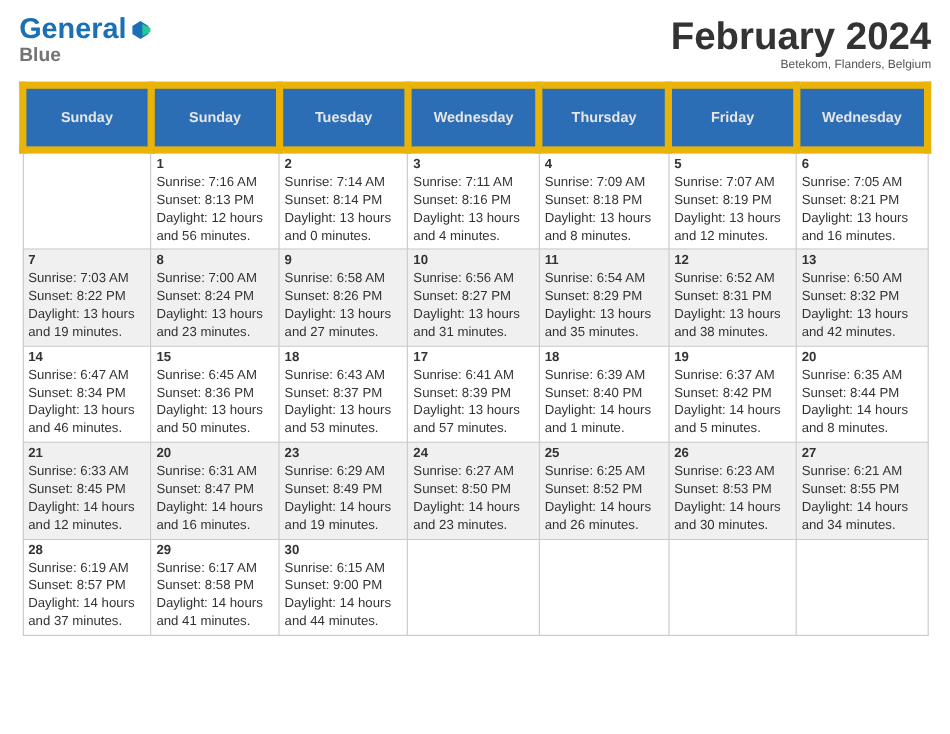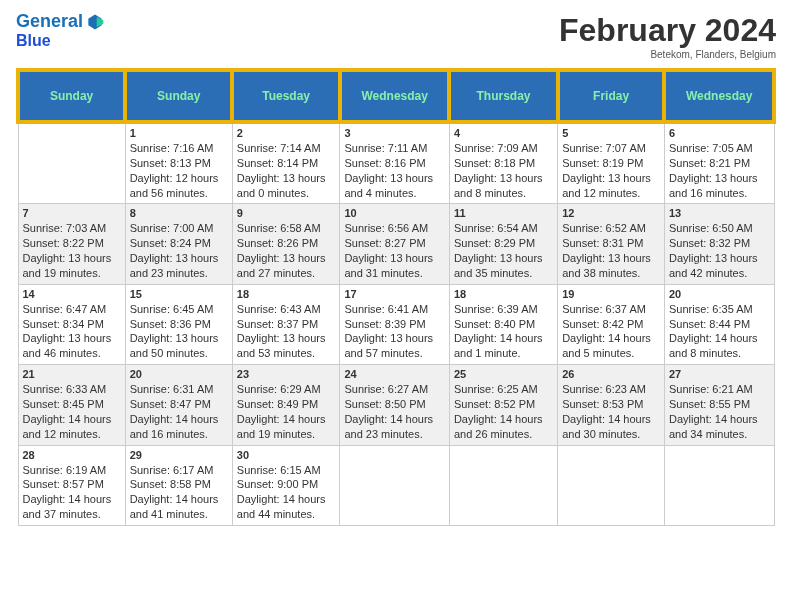--- a/index.html
+++ b/index.html
@@ -18,21 +18,21 @@
       display: flex;
       justify-content: space-between;
       align-items: flex-start;
       margin-bottom: 8px;
     }
     .logo {
       display: flex;
       align-items: center;
     }
     .logo-text {
-      font-size: 18px;
+      font-size: 24px;
       font-weight: bold;
       color: #333;
       line-height: 1.1;
     }
     .logo-text span {
       color: #1a6fb5;
     }
     .logo-icon {
       width: 20px;
       height: 20px;
@@ -50,26 +50,26 @@
       font-size: 10px;
       color: #555;
     }
     .calendar-table {
       width: 100%;
       border-collapse: collapse;
       font-size: 10px;
     }
     .calendar-table th {
       background-color: #2c6eb5;
-      color: #86efac;
+      color: #e5e5e5;
       text-align: center;
       padding: 17px 4px;
       font-size: 12px;
       font-weight: bold;
-      border: 4px solid #eab308;
+      border: 6px solid #eab308;
     }
     .calendar-table td {
       border: 1px solid #ccc;
       vertical-align: top;
       padding: 3px 4px;
       height: 78px;
       width: 113px;
     }
     .day-num {
       font-weight: bold;
@@ -102,21 +102,21 @@
       <div>
         <div style="display:flex;align-items:center;">
           <span class="logo-text">
             <span>General</span>
           </span>
           <svg class="logo-icon" viewBox="0 0 24 24">
             <path d="M12 3 L20 8 L20 16 L12 21 L4 16 L4 8 Z" fill="#1a6fb5"></path>
             <path d="M14 6 L22 10 L22 14 L14 18" fill="#2c9" stroke="none"></path>
           </svg>
         </div>
-        <div class="logo-text" style="color:#1d4ed8;font-size:16px;">Blue</div>
+        <div class="logo-text" style="color:#737373;font-size:16px;">Blue</div>
       </div>
     </div>
     <div class="title-block">
       <div class="month-title">February 2024</div>
       <div class="location">Betekom, Flanders, Belgium</div>
     </div>
   </div>
 
   <table class="calendar-table">
     <thead>

